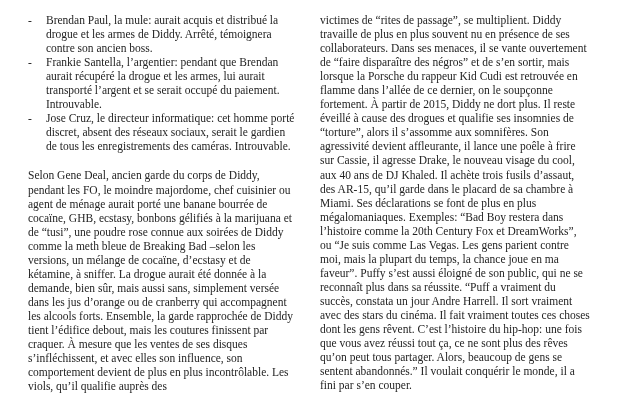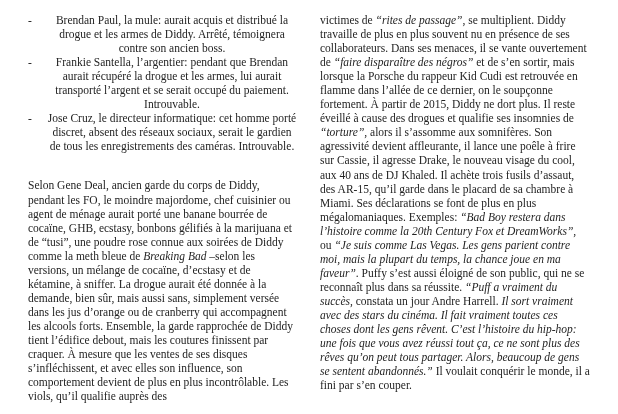--- a/index.html
+++ b/index.html
@@ -18,24 +18,24 @@
     font-family: "Liberation Serif", "DejaVu Serif", serif;
     font-size: 11.5px;
     line-height: 14.05px;
     color: #232323;
     text-align: left;
   }
   .col { width: 270px; flex: 0 0 270px; }
   .suspects-list { margin: 0; padding: 0; }
   .li { display: flex; }
   .marker { flex: 0 0 18px; }
-  .li-text { flex: 1 1 auto; text-align: center; }
+  .li-text { flex: 1 1 auto; }
   p.para { margin: 0; }
-  p.para.after-list { margin-top: 25px; }
-  .it { font-style: italic; }
+  p.para.after-list { margin-top: 15px; }
+  .it { }
 </style>
 </head>
 <body style="background: rgb(255, 255, 255);">
 
 <div class="page" style="color: rgb(35, 35, 35);">
   <div class="col">
     <div class="suspects-list">
         <div class="li">
           <span class="marker">-</span>
           <span class="li-text"><span>Brendan Paul, la mule: aurait acquis et distribué la drogue et les armes de Diddy. Arrêté, témoignera contre son ancien boss.</span></span>

